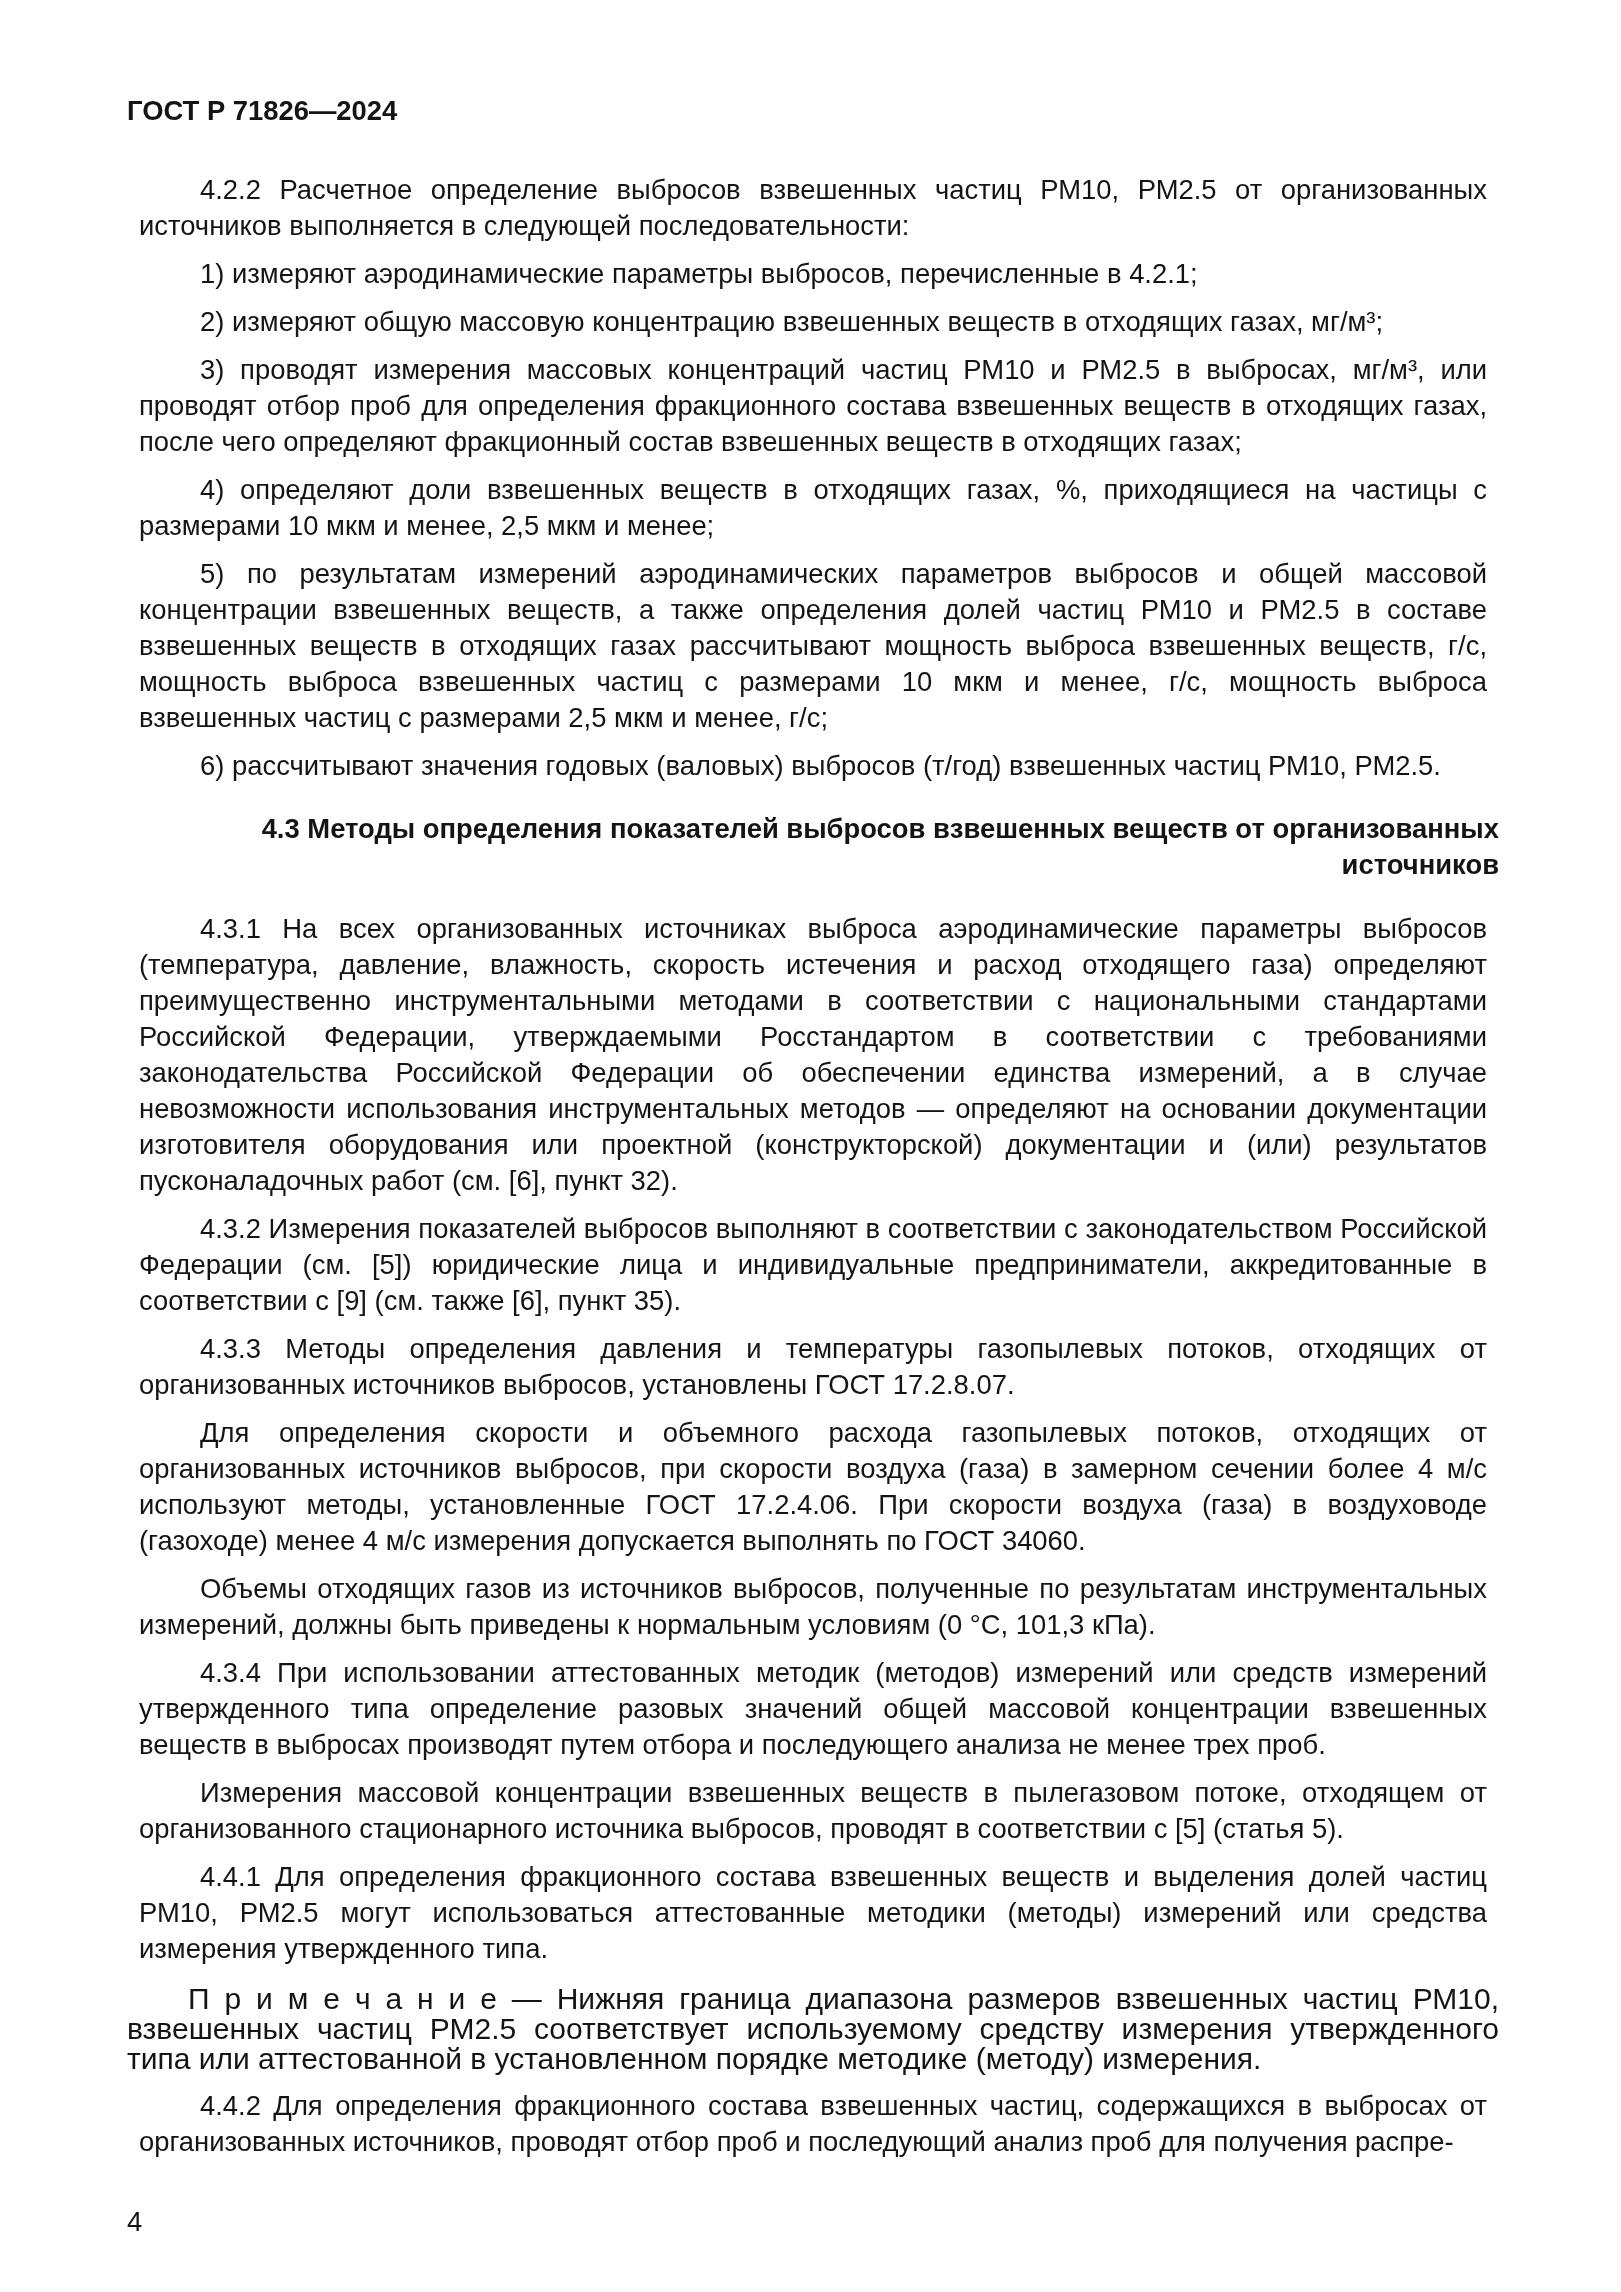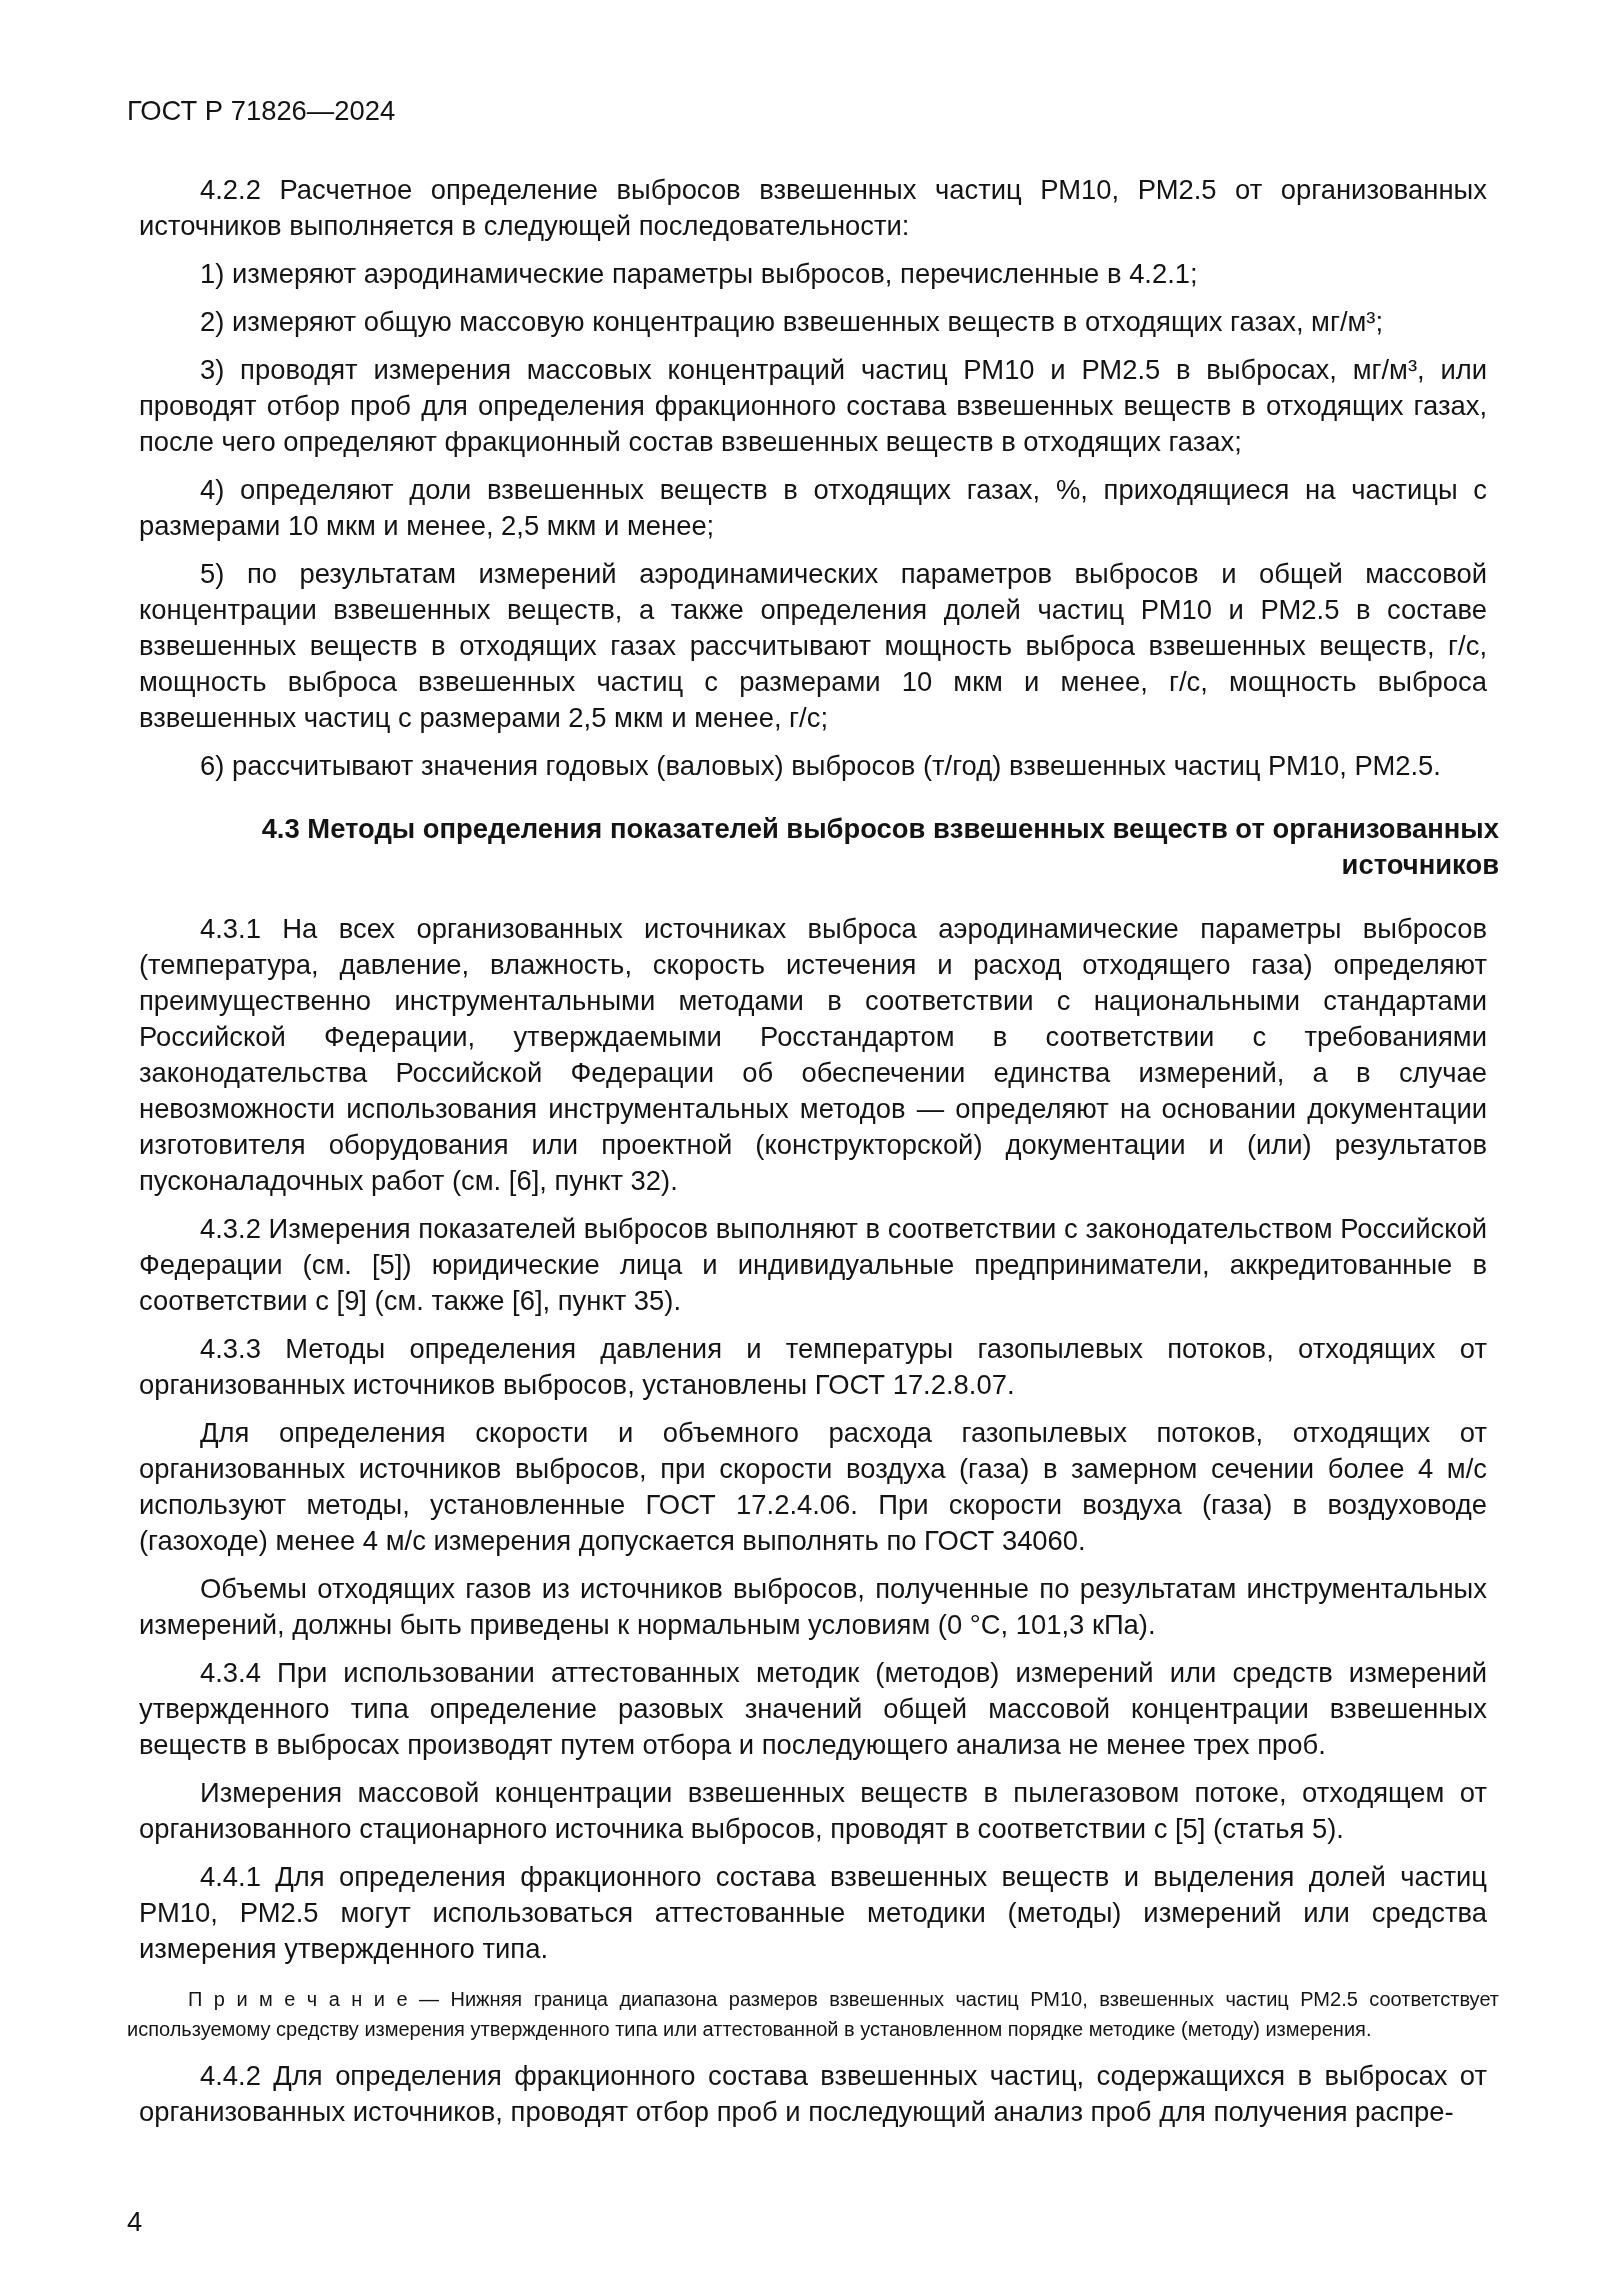--- a/index.html
+++ b/index.html
@@ -13,21 +13,21 @@
     height: 2293px;
     background: #ffffff;
     color: #141414;
     font-family: "Liberation Sans", "DejaVu Sans", sans-serif;
     box-sizing: border-box;
     padding: 94px 122px 0 127px;
     overflow: hidden;
   }
   .running-header {
     font-size: 27.4px;
-    font-weight: normal;
+    font-weight: bold;
     line-height: 33px;
     margin: 0 0 45px 0;
     text-align: left;
   }
   .para {
     font-size: 27.4px;
     line-height: 36px;
     text-align: justify;
     text-indent: 61px;
     margin: 12px;
@@ -35,21 +35,21 @@
   .heading {
     font-size: 27.4px;
     line-height: 36px;
     font-weight: bold;
     text-align: right;
     padding-left: 61px;
     text-indent: 0;
     margin: 27.4px 0 27.4px 0;
   }
   .note {
-    font-size: 20px;
+    font-size: 30px;
     line-height: 30px;
     text-align: justify;
     text-indent: 61px;
     margin: 17.6px 0 13.7px 0;
   }
   .page-number {
     position: absolute;
     left: 127px;
     bottom: 55px;
     font-size: 27.4px;

